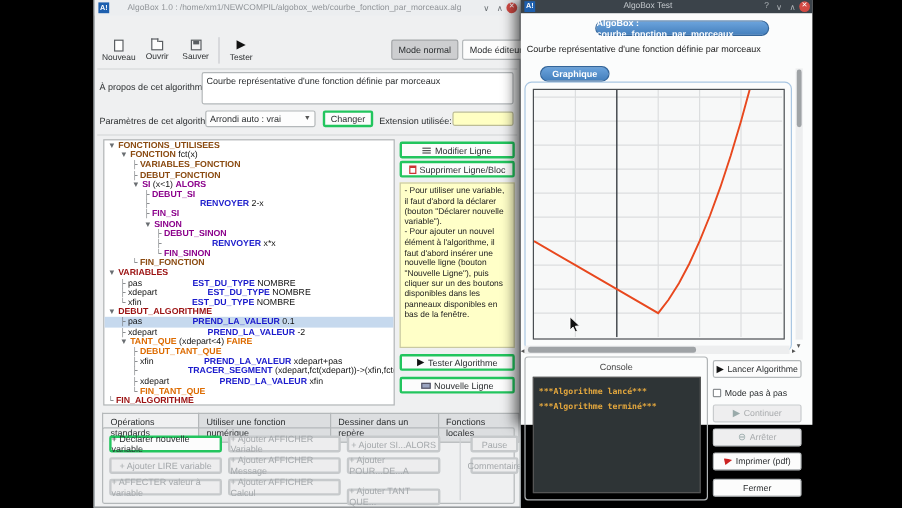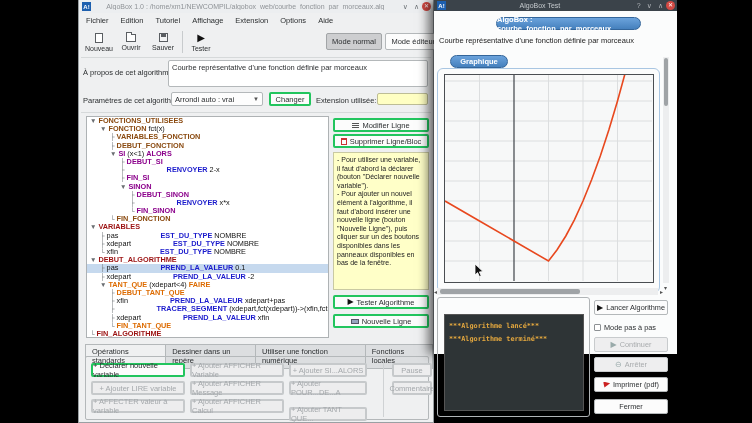--- a/index.html
+++ b/index.html
@@ -104,29 +104,20 @@
 <body>
 
 <div id="lwin" class="win">
   <div class="titlebar">
     <span class="appicon">A!</span>
     <span class="ttl">AlgoBox 1.0 : /home/xm1/NEWCOMPIL/algobox_web/courbe_fonction_par_morceaux.alg</span>
     <span class="wbtn">∨</span>
     <span class="wbtn">∧</span>
     <span class="closec">✕</span>
   </div>
-  <div class="menubar">
-      <span>Fichier</span>
-      <span>Edition</span>
-      <span>Tutoriel</span>
-      <span>Affichage</span>
-      <span>Extension</span>
-      <span>Options</span>
-      <span>Aide</span>
-    </div>
 
   <div class="toolbtn" style="left:5px;">
     <span class="icon-page"></span>
     <span>Nouveau</span>
   </div>
   <div class="toolbtn" style="left:37px;">
     <span class="icon-folder"></span>
     <span>Ouvrir</span>
   </div>
   <div class="toolbtn" style="left:69px;">
@@ -198,22 +189,22 @@
     <span class="play" style="font-size:8px;">▶</span>
     <span>Tester Algorithme</span>
   </div>
   <div class="pushbtn" style="left:254px; top:314px; width:96px; height:14px;">
     <span class="icon-cell"></span>
     <span>Nouvelle Ligne</span>
   </div>
 
   <div class="tabbar">
       <span class="tab active">Opérations standards</span>
+      <span class="tab">Utiliser une fonction numérique</span>
       <span class="tab">Dessiner dans un repère</span>
-      <span class="tab">Utiliser une fonction numérique</span>
       <span class="tab">Fonctions locales</span>
     </div>
   <div id="panelbox">
     <div class="vdiv" style="left:297px; top:4px; height:56px;"></div>
   <div class="pushbtn" style="left: 5px; top: 6px; width: 94px; height: 14px;">+ Déclarer nouvelle variable</div>
       <div class="pushbtn disabled" style="left: 5px; top: 24px; width: 94px; height: 14px;">+ Ajouter LIRE variable</div>
       <div class="pushbtn disabled" style="left: 5px; top: 42px; width: 94px; height: 14px;">+ AFFECTER valeur à variable</div>
       <div class="pushbtn disabled" style="left: 104px; top: 24px; width: 94px; height: 14px;">+ Ajouter AFFICHER Message</div>
       <div class="pushbtn disabled" style="left: 104px; top: 6px; width: 94px; height: 14px;">+ Ajouter AFFICHER Variable</div>
       <div class="pushbtn disabled" style="left: 104px; top: 42px; width: 94px; height: 14px;">+ Ajouter AFFICHER Calcul</div>
@@ -264,20 +255,21 @@
     <div class="thumb"></div>
   </div>
   <span class="sarrow" style="left:230px; top:284px;">▾</span>
   <div class="sbar-h">
     <div class="thumb"></div>
   </div>
   <span class="sarrow" style="left:0px; top:288px;">◂</span>
   <span class="sarrow" style="left:226px; top:288px;">▸</span>
 
   <div id="consolegrp">
+    <div style="text-align:center; font-size:7.5px; color:#444; margin-top:3px;">Console</div>
     <div id="consolebox">
         <div>***Algorithme lancé***</div>
         <div>***Algorithme terminé***</div>
       </div>
   </div>
 
   <div class="rbtn" style="top:300px;">
     <span class="play" style="font-size:8px;">▶</span>
     <span>Lancer Algorithme</span>
   </div>

